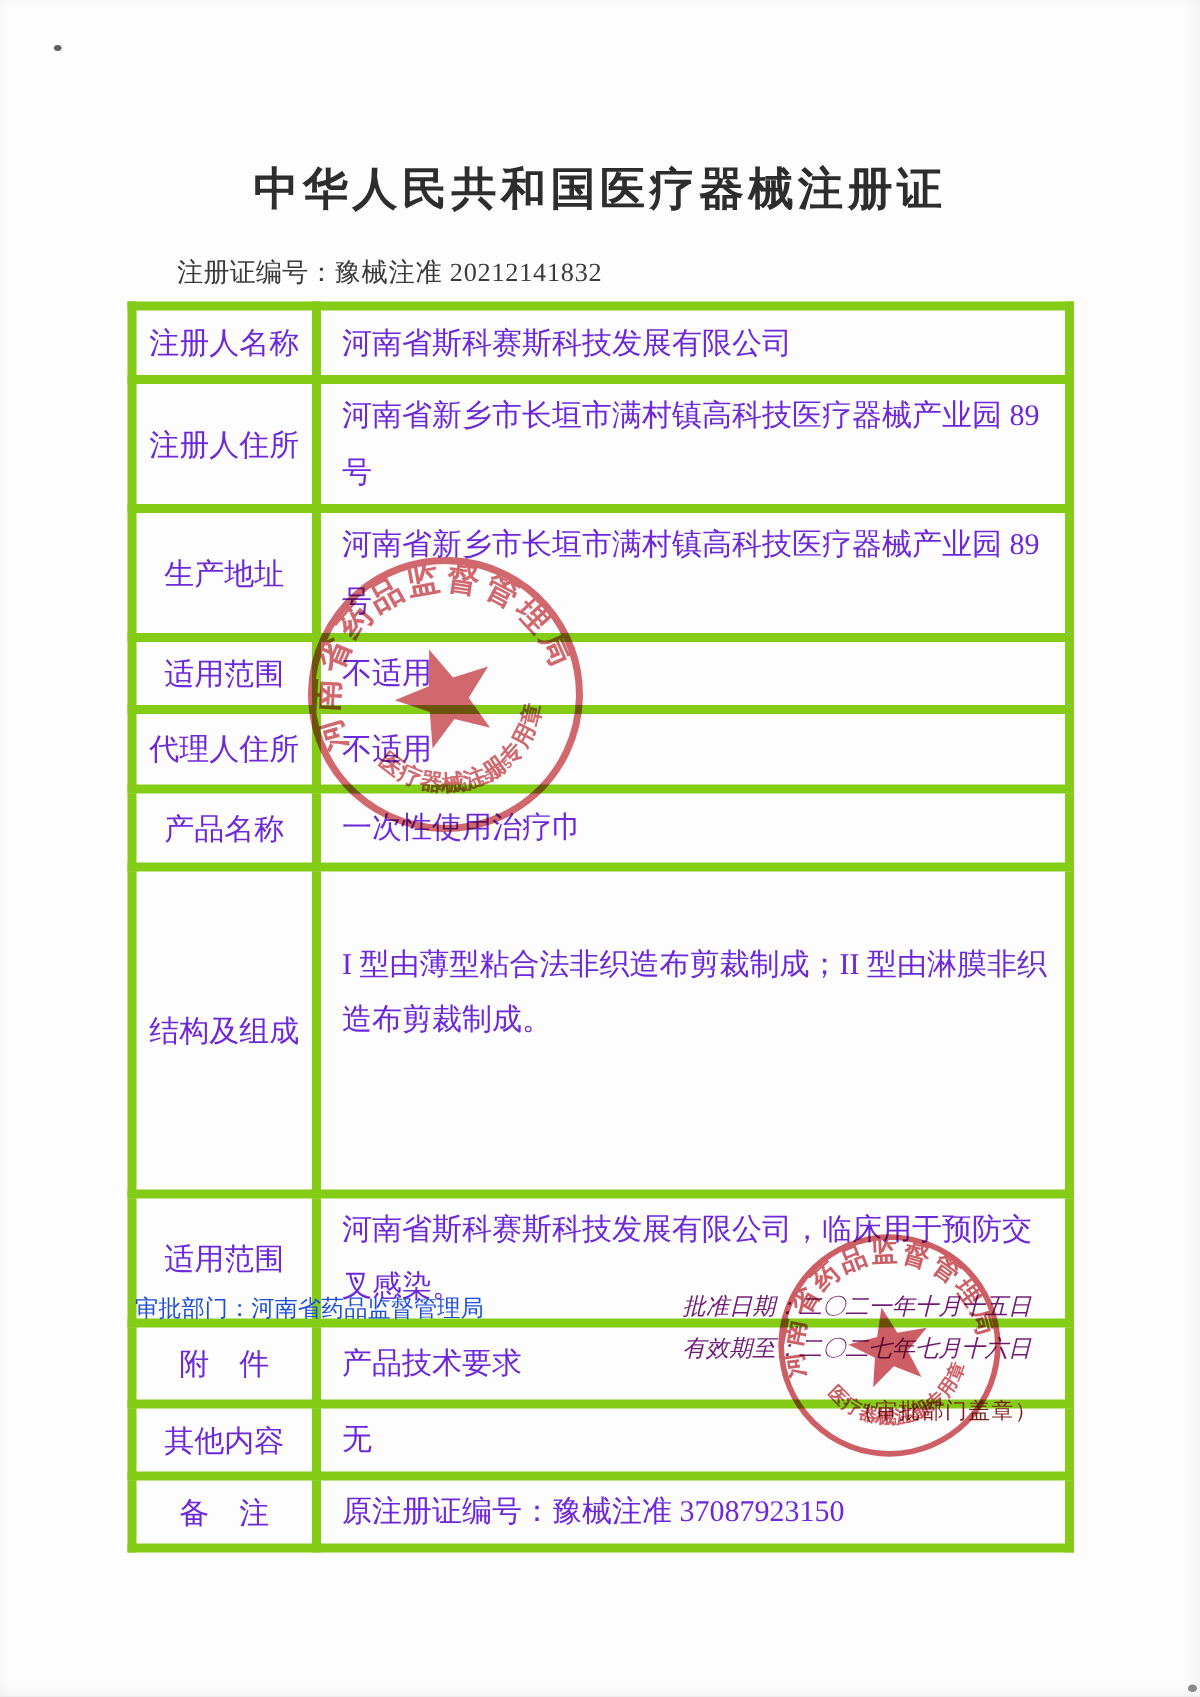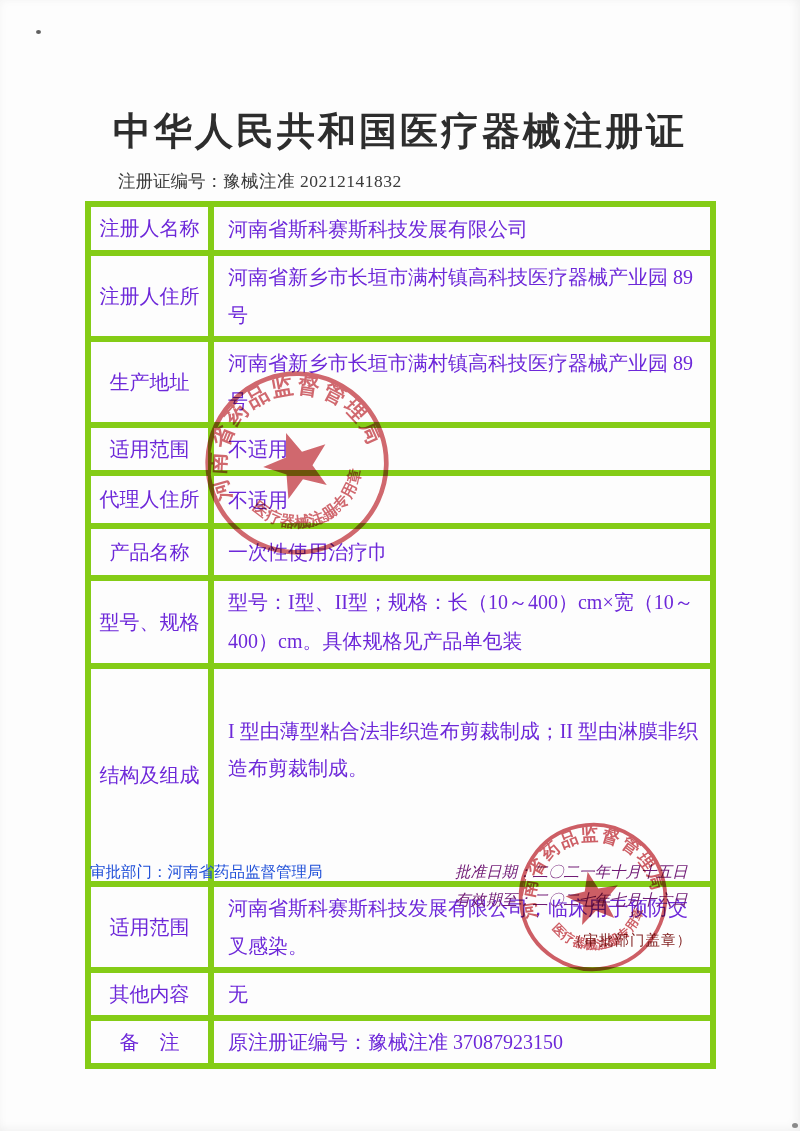--- a/index.html
+++ b/index.html
@@ -5,21 +5,21 @@
   html,body{margin:0;padding:0;background:#e8e8e8;}
   .page{
     position:relative;width:800px;height:1131px;margin:0 auto;
     background:#fdfdfd;overflow:hidden;
     font-family:"Liberation Serif","DejaVu Serif",serif;
     color:#3f3f3f;
     box-shadow:inset -4px -3px 10px rgba(0,0,0,0.045), inset 2px 2px 8px rgba(0,0,0,0.02);
   }
   .title{
     position:absolute;top:106px;left:0;width:100%;
-    text-align:center;font-size:38px;font-weight:700;letter-spacing:3px;color:#2d2d2d;
+    text-align:center;font-size:30px;font-weight:700;letter-spacing:3px;color:#2d2d2d;
   }
   .cert-line{position:absolute;top:169px;left:118px;font-size:17.5px;color:#3a3a3a;text-align:right;}
   .cert-line .num{letter-spacing:.5px;}
 
   table.cert{
     position:absolute;top:201px;left:85px;width:631px;
     border-collapse:collapse;table-layout:fixed;
   }
   table.cert td{
     border:6px solid #84cc16;font-size:20px;color:#6d28d9;
@@ -81,31 +81,31 @@
       <td class="val">不适用</td>
     </tr>
     <tr class="r5">
       <td class="lbl">代理人住所</td>
       <td class="val">不适用</td>
     </tr>
     <tr class="r6">
       <td class="lbl">产品名称</td>
       <td class="val">一次性使用治疗巾</td>
     </tr>
-    <tr class="r7">
-      <td class="lbl">型号、规格</td>
-      <td class="val">型号：I型、II型；规格：长（10～400）cm×宽（10～400）cm。具体规格见产品单包装</td>
-    </tr>
     <tr class="r8">
       <td class="lbl">结构及组成</td>
       <td class="val">I 型由薄型粘合法非织造布剪裁制成；II 型由淋膜非织造布剪裁制成。</td>
     </tr>
     <tr class="r9">
       <td class="lbl">适用范围</td>
       <td class="val">河南省斯科赛斯科技发展有限公司，临床用于预防交叉感染。</td>
+    </tr>
+    <tr class="r10">
+      <td class="lbl">附　件</td>
+      <td class="val">产品技术要求</td>
     </tr>
     <tr class="r11">
       <td class="lbl">其他内容</td>
       <td class="val">无</td>
     </tr>
     <tr class="r12">
       <td class="lbl">备　注</td>
       <td class="val">原注册证编号：豫械注准 37087923150</td>
     </tr>
   </tbody>

